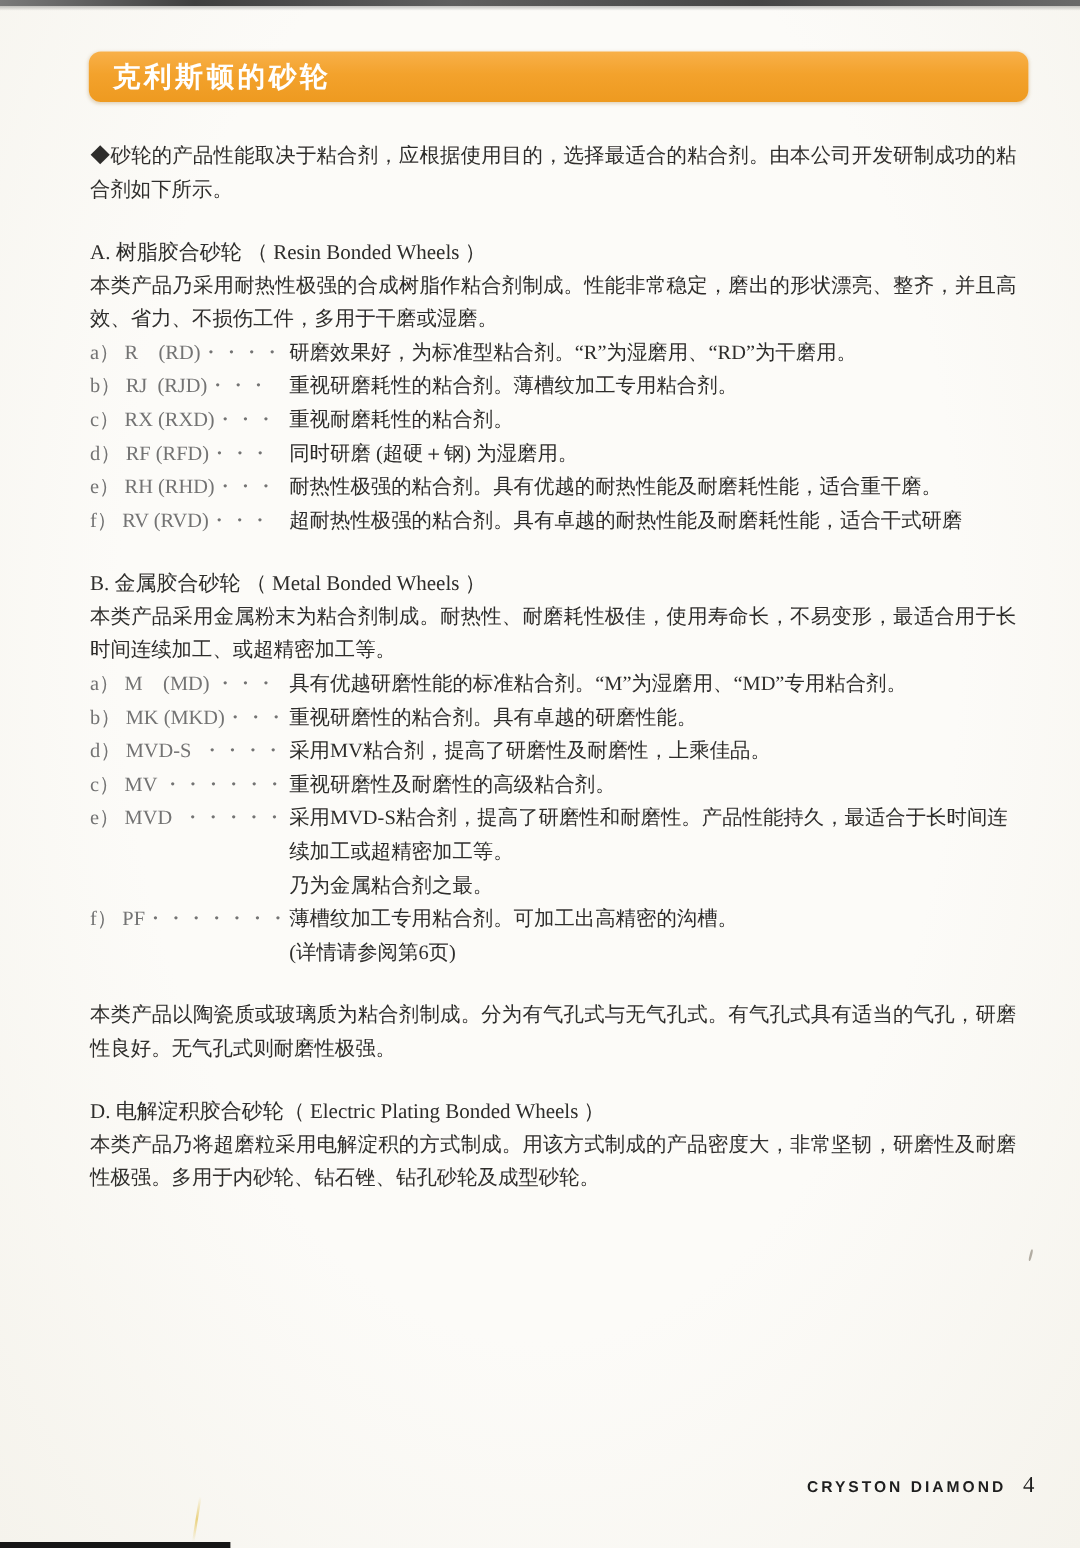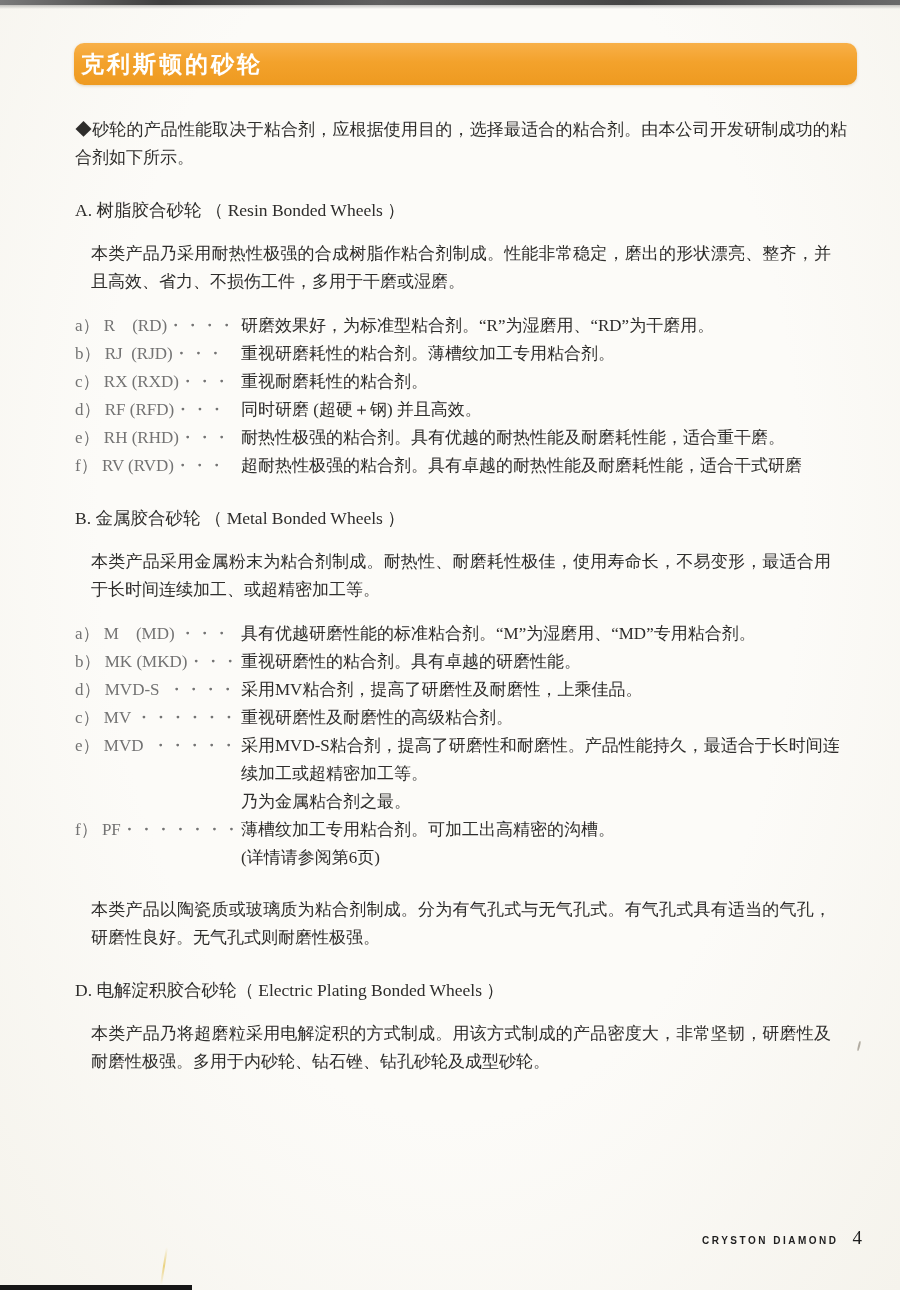--- a/index.html
+++ b/index.html
@@ -39,44 +39,44 @@
   .header-bar {
     position: absolute; left: 74px; top: 43px; width: 783px; height: 42px;
     border-radius: 10px;
     background: linear-gradient(180deg, #f8b049 0%, #f3a22c 45%, #ee9a20 100%);
     box-shadow: 0 1px 3px rgba(150, 100, 20, 0.25);
   }
   .header-title {
     color: #ffffff;
     font-family: "Liberation Sans", sans-serif;
     font-size: 23px; font-weight: bold;
-    line-height: 42px; padding-left: 7px; letter-spacing: 3px;
+    line-height: 42px; padding-left: 20px; letter-spacing: 3px;
   }
 
   
   .content {
     position: absolute; left: 75px; top: 116px; width: 772px;
     font-size: 17px; line-height: 28px;
   }
   .intro { margin: 0; text-align: justify; }
   .doc-section { margin-top: 24px; }
   .sec-heading { margin: 0; font-size: 17.5px; font-weight: normal; line-height: 28px; }
-  .sec-body { margin: 16px; text-align: justify; }
+  .sec-body { margin: 0; text-align: justify; }
   .item { display: flex; }
   .item-label { flex: 0 0 166px; white-space: pre; color: #737373; }
   .item-desc { flex: 1; min-width: 0; }
 
   
   .footer {
     position: absolute; top: 1227px; right: 38px;
     display: flex; align-items: baseline; gap: 14px;
   }
   .brand {
     font-family: "Liberation Sans", sans-serif;
-    font-weight: bold; font-size: 10px; letter-spacing: 2.5px; color: #1e1e1e;
+    font-weight: bold; font-size: 13px; letter-spacing: 2.5px; color: #1e1e1e;
   }
   .pagenum { font-size: 19px; color: #1e1e1e; }
 </style>
 </head>
 <body>
 
 <div class="top-edge"></div>
 <div class="top-edge-fade"></div>
 <div class="bottom-sliver"></div>
 <div class="scratch"></div>
@@ -107,21 +107,21 @@
     </div>
     <div class="item">
       <span class="item-label">c） RX (RXD)・・・</span>
       <div class="item-desc">
           <div>重视耐磨耗性的粘合剂。</div>
         </div>
     </div>
     <div class="item">
       <span class="item-label">d） RF (RFD)・・・</span>
       <div class="item-desc">
-          <div>同时研磨 (超硬＋钢) 并且高效。</div>
+          <div>同时研磨 (超硬＋钢) 为湿磨用。</div>
         </div>
     </div>
     <div class="item">
       <span class="item-label">e） RH (RHD)・・・</span>
       <div class="item-desc">
           <div>耐热性极强的粘合剂。具有优越的耐热性能及耐磨耗性能，适合重干磨。</div>
         </div>
     </div>
     <div class="item">
       <span class="item-label">f） RV (RVD)・・・</span>

